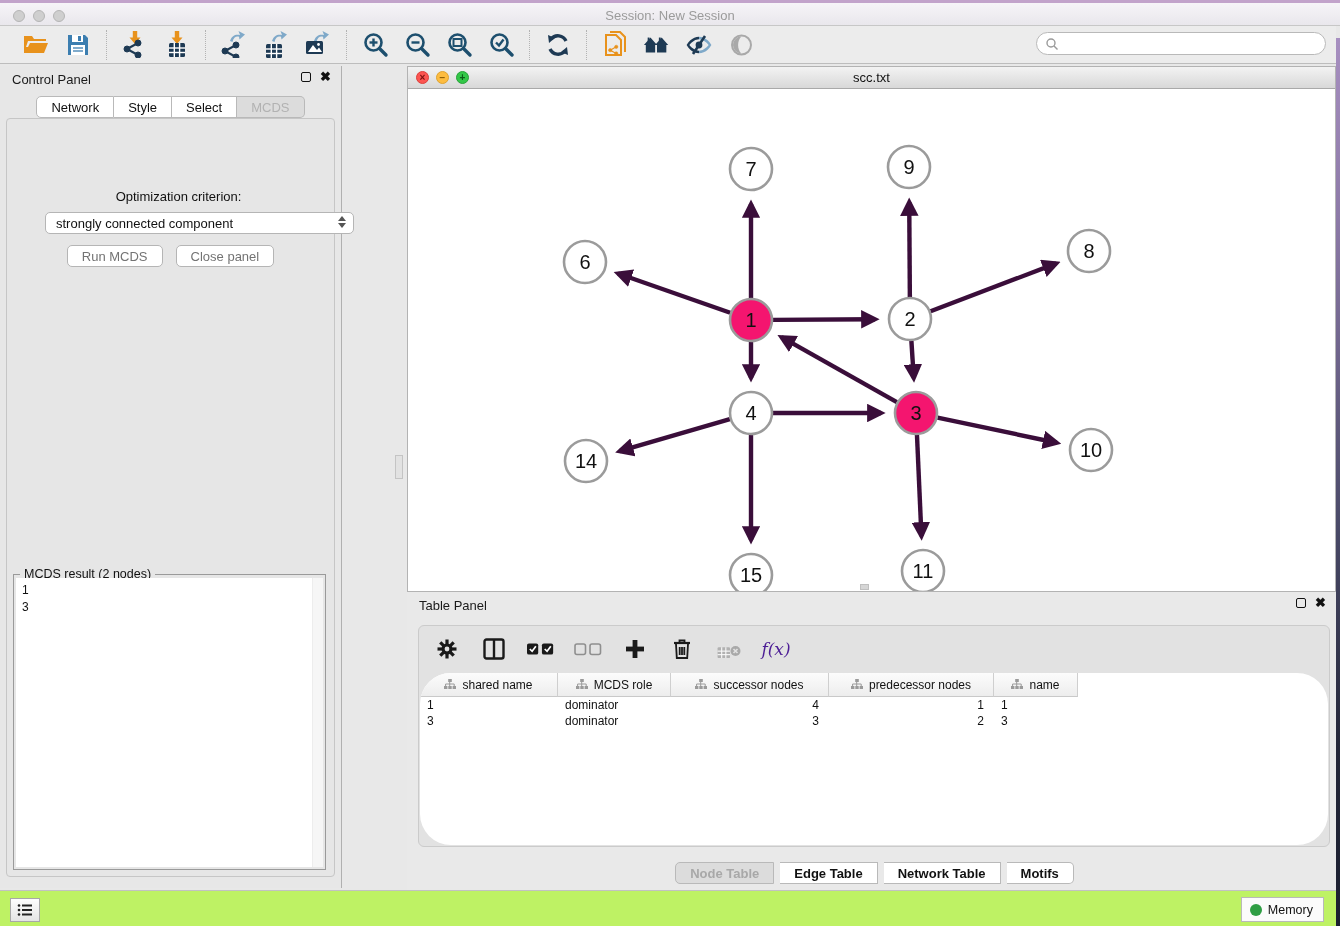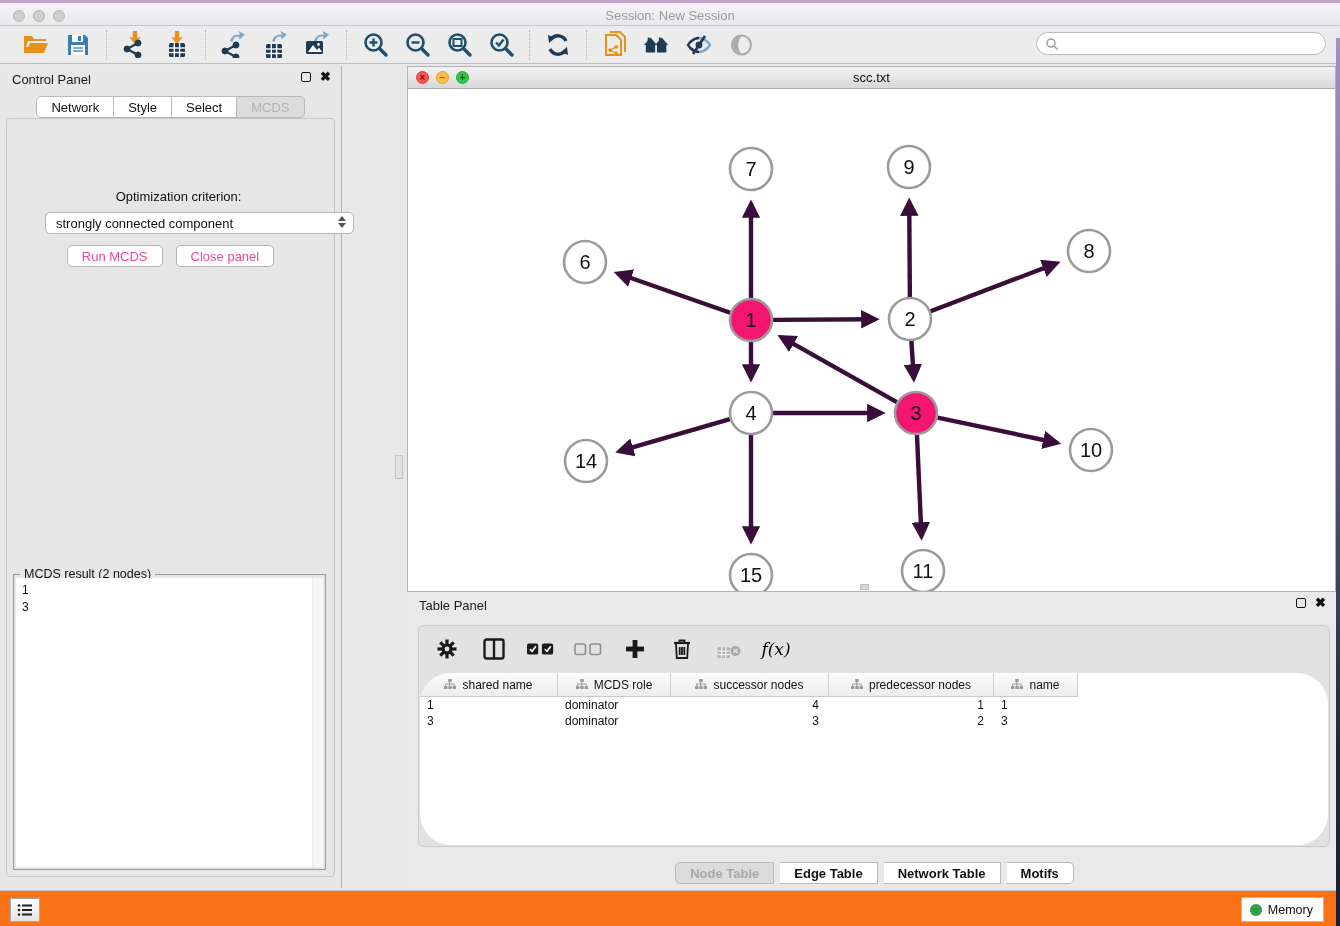--- a/index.html
+++ b/index.html
@@ -48,21 +48,21 @@
     border:1px solid #c6c6c6; border-radius:4px; }
   #opt-label { position:absolute; left:16px; right:0; top:70px; text-align:center; font-size:13px; color:#111; }
   #opt-select { position:absolute; left:38px; top:93px; width:309px; height:22px; background:#fff;
     border:1px solid #b5b5b5; border-radius:5px; font-size:13px; display:flex; align-items:center;
     padding-left:10px; color:#111; }
   .chevrons { position:absolute; right:7px; top:3px; display:flex; flex-direction:column; gap:2px; }
   .chev-up { width:0; height:0; border-left:4px solid transparent; border-right:4px solid transparent; border-bottom:5px solid #555; }
   .chev-dn { width:0; height:0; border-left:4px solid transparent; border-right:4px solid transparent; border-top:5px solid #555; }
   #cp-buttons { position:absolute; left:0; right:0; top:126px; display:flex; justify-content:center; gap:13px; }
   .push-btn { height:22px; padding:0 14px; background:#fff; border:1px solid #b5b5b5; border-radius:5px;
-    font-size:13px; color:#ec4899; display:flex; align-items:center; }
+    font-size:13px; color:#737373; display:flex; align-items:center; }
 
   #result-group { position:absolute; left:6px; right:8px; top:428px; bottom:6px;
     border:1px solid #9a9a9a;margin-top:27px; }
   #result-title { position:absolute; left:6px; top:-8px; background:#e6e6e6; padding:0 4px; font-size:12.5px; color:#111; }
   #result-area { position:absolute; left:2px; right:2px; top:3px; bottom:2px; background:#fff;
     font-size:12px; color:#111; padding:4px 0 0 6px; line-height:17px; }
   #result-scroll { position:absolute; right:0; top:0; bottom:0; width:11px; background:#f6f6f6; border-left:1px solid #ededed; }
 
   
   #net-window { position:absolute; left:407px; top:66px; width:929px; height:526px; background:#fff;
@@ -92,29 +92,29 @@
   .tr { display:flex; height:16px; font-size:12px; color:#111; }
   .td { padding:1px 0 0 0; }
   .td.left  { padding-left:7px; }
   .td.right { text-align:right; padding-right:10px; }
 
   #tp-tabs { bottom:6px; }
   #tp-tabs .tab { font-size:13px; font-weight:bold;margin-left:6px; }
   #tp-tabs .tab.selected { color:#a8a8a8; font-weight:bold; }
 
   
-  #status-bar { position:absolute; left:0; bottom:0; width:1336px; height:36px; background:#f97316;
+  #status-bar { position:absolute; left:0; bottom:0; width:1336px; height:36px; background:#bef264;
     border-top:1px solid #c2c2c2; }
   #list-button { position:absolute; left:10px; top:7px; width:30px; height:24px;
     background:linear-gradient(#fdfdfd,#e4e4e4); border:1px solid #a8a8a8; display:flex; align-items:center; justify-content:center; }
   #memory-button { position:absolute; right:12px; top:6px; height:25px; padding:0 10px 0 8px; background:#fbfbfb;
     border:1px solid #b9b9b9; display:flex; align-items:center; gap:6px; font-size:12.5px; color:#111; }
   #memory-dot { width:12px; height:12px; border-radius:50%; }
 
-  .fx { font-family:"DejaVu Serif", serif; font-style:italic; font-size:17px; color:#000000; }
+  .fx { font-family:"DejaVu Serif", serif; font-style:italic; font-size:17px; color:#4c1d95; }
 </style>
 </head>
 <body>
 
 <div id="app">
   <div id="desktop-strip"></div>
 
   <div id="titlebar">
     <div class="dots">
       <div class="dot"></div>

